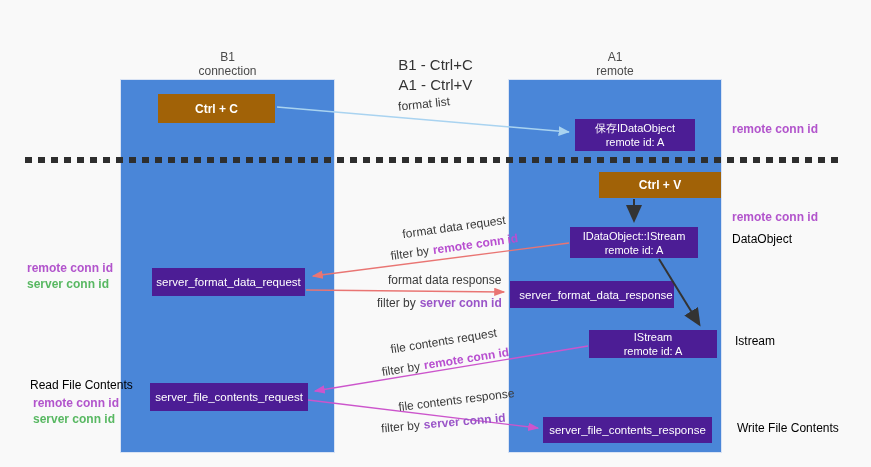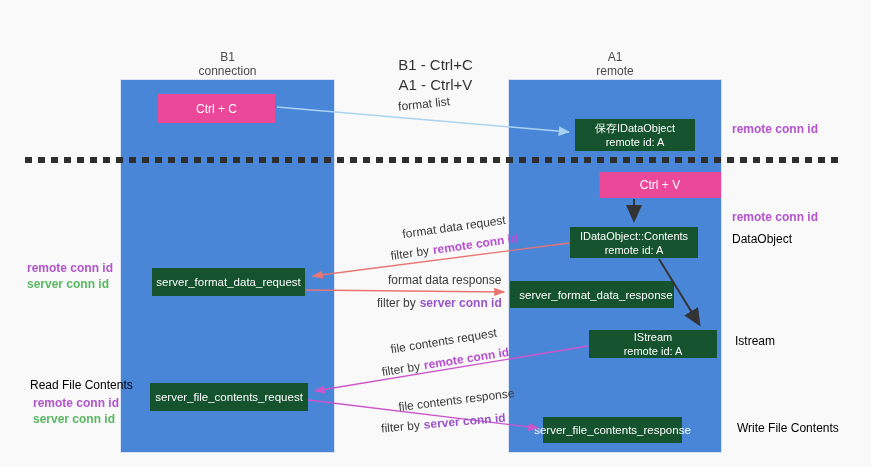--- a/index.html
+++ b/index.html
@@ -14,22 +14,22 @@
 
   .lane{position:absolute;top:79px;height:374px;background:#4a86d8;border:1px solid #d9e3f4;box-sizing:border-box;z-index:1;}
   .lane.left{left:120px;width:215px;}
   .lane.right{left:508px;width:214px;}
 
   .dashed-sep{position:absolute;left:25px;top:157px;width:813px;height:6px;z-index:2;
     background:repeating-linear-gradient(to right,#2e2e2e 0 7px,transparent 7px 13px);}
 
   .node{position:absolute;z-index:3;display:flex;flex-direction:column;align-items:center;
     justify-content:center;color:#fff;text-align:center;white-space:nowrap;}
-  .node.green{background:#ec4899;font-size:12px;}
-  .node.orange{background:#14532d;font-size:11.5px;text-align:right;}
+  .node.green{background:#a16207;font-size:12px;font-weight:bold;}
+  .node.orange{background:#4c1d95;font-size:11.5px;text-align:right;}
   .node .l2{font-size:11px;line-height:14px;}
   .node .l1{font-size:11px;line-height:14px;}
 
   .slabel{position:absolute;font-size:12px;white-space:nowrap;z-index:4;}
   .slabel.plain{color:#000000;}
   .slabel.remote{color:#b254cc;font-weight:bold;}
   .slabel.servergreen{color:#58b862;font-weight:bold;}
 
   .elabel{position:absolute;font-size:12px;color:#3a3a3a;white-space:nowrap;z-index:6;}
   .elabel b.remote{color:#b84fd0;margin-left:4px;}
@@ -68,42 +68,42 @@
   <div class="node orange" style="left:575px;top:119px;width:120px;height:32px;">
     <span class="l1">保存IDataObject</span>
     <span class="l2">remote id: A</span>
   </div>
 
   <div class="node green" style="left:599px;top:172px;width:122px;height:26px;">
     <span>Ctrl + V</span>
   </div>
 
   <div class="node orange" style="left:570px;top:227px;width:128px;height:31px;">
-    <span class="l1">IDataObject::Contents</span>
+    <span class="l1">IDataObject::IStream</span>
     <span class="l2">remote id: A</span>
   </div>
 
   <div class="node orange" style="left:152px;top:268px;width:153px;height:28px;">
     <span>server_format_data_request</span>
   </div>
 
   <div class="node orange" style="left:510px;top:281px;width:156px;height:27px;padding-left:8px;">
     <span>server_format_data_response</span>
   </div>
 
   <div class="node orange" style="left:589px;top:330px;width:128px;height:28px;">
     <span class="l1">IStream</span>
     <span class="l2">remote id: A</span>
   </div>
 
   <div class="node orange" style="left:150px;top:383px;width:158px;height:28px;">
     <span>server_file_contents_request</span>
   </div>
 
-  <div class="node orange" style="left:543px;top:417px;width:139px;height:26px;">
+  <div class="node orange" style="left:543px;top:417px;width:169px;height:26px;">
     <span>server_file_contents_response</span>
   </div>
 
   <div class="slabel remote" style="left:27px;top:261px;">remote conn id</div>
   <div class="slabel servergreen" style="left:27px;top:277px;">server conn id</div>
   <div class="slabel plain" style="left:30px;top:378px;">Read File Contents</div>
   <div class="slabel remote" style="left:33px;top:396px;">remote conn id</div>
   <div class="slabel servergreen" style="left:33px;top:412px;">server conn id</div>
 
   <div class="slabel remote" style="left:732px;top:122px;">remote conn id</div>

